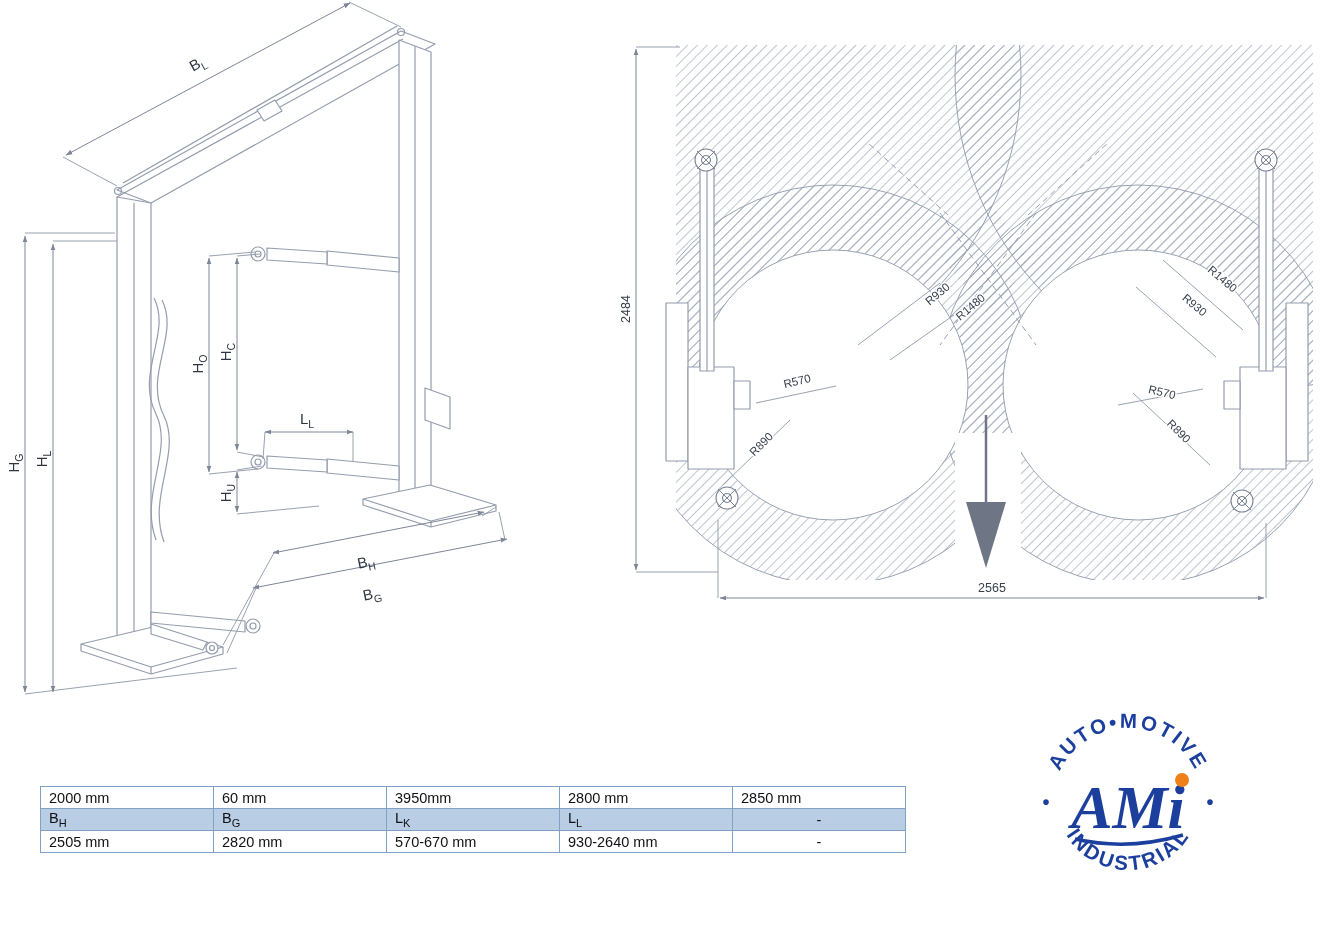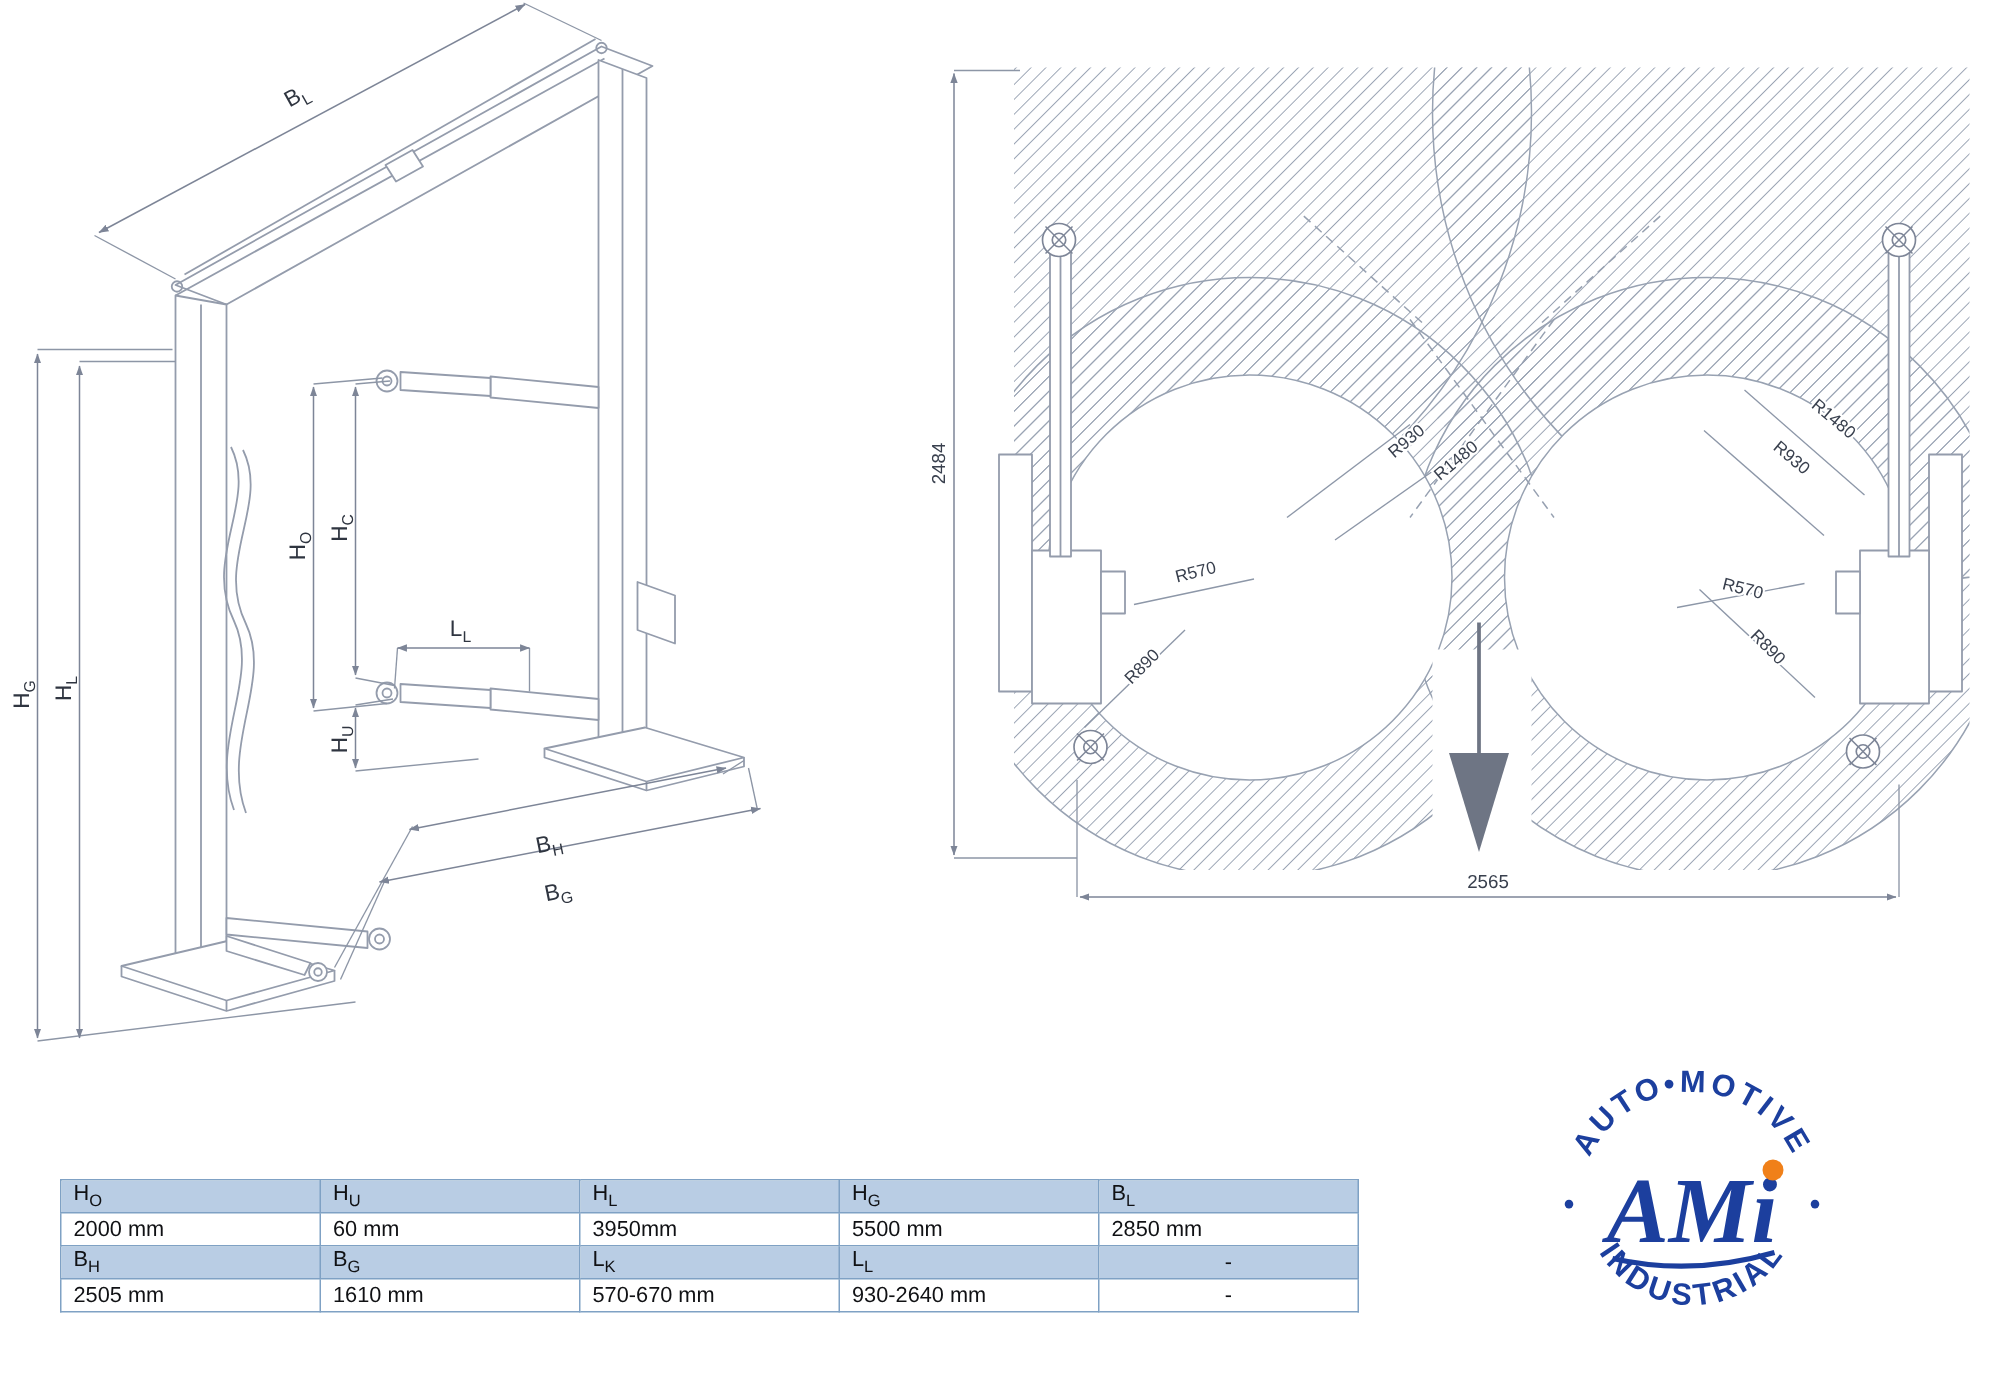--- a/index.html
+++ b/index.html
@@ -241,44 +241,37 @@
     </g>
 
     <g>
       <line x1="368" y1="400" x2="368" y2="487" stroke="#6e7584" stroke-width="2.5"></line>
       <polygon points="348,487 388,487 368,553" fill="#6e7584"></polygon>
     </g>
   </svg>
 
   <table class="spec">
     <tbody>
-        <tr class="hdr">
-      <td><span>H</span><sub>O</sub></td>
-      <td><span>H</span><sub>U</sub></td>
-      <td><span>H</span><sub>L</sub></td>
-      <td><span>H</span><sub>G</sub></td>
-      <td><span>B</span><sub>L</sub></td>
-    </tr>
     <tr class="val">
       <td>2000 mm</td>
       <td>60 mm</td>
       <td>3950mm</td>
-      <td>5500 mm</td>
+      <td>2800 mm</td>
       <td>2850 mm</td>
     </tr>
     <tr class="hdr">
       <td><span>B</span><sub>H</sub></td>
       <td><span>B</span><sub>G</sub></td>
       <td><span>L</span><sub>K</sub></td>
       <td><span>L</span><sub>L</sub></td>
       <td class="c">-</td>
     </tr>
     <tr class="val">
       <td>2505 mm</td>
-      <td>1610 mm</td>
+      <td>2820 mm</td>
       <td>570-670 mm</td>
       <td>930-2640 mm</td>
       <td class="c">-</td>
     </tr>
   </tbody>
     </table>
 
   <svg id="amiLogo" width="190" height="190" viewBox="0 0 190 190">
     <defs>
       <path id="arcT" d="M 20 100 A 75 75 0 0 1 170 100"></path>

